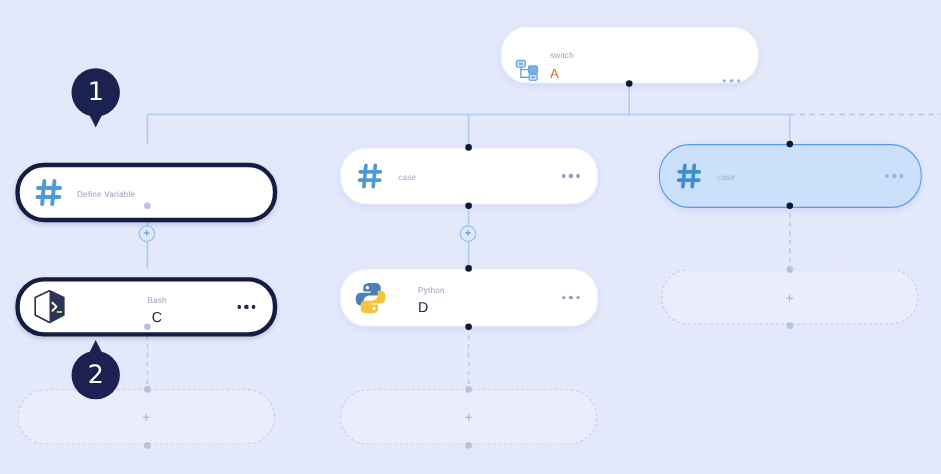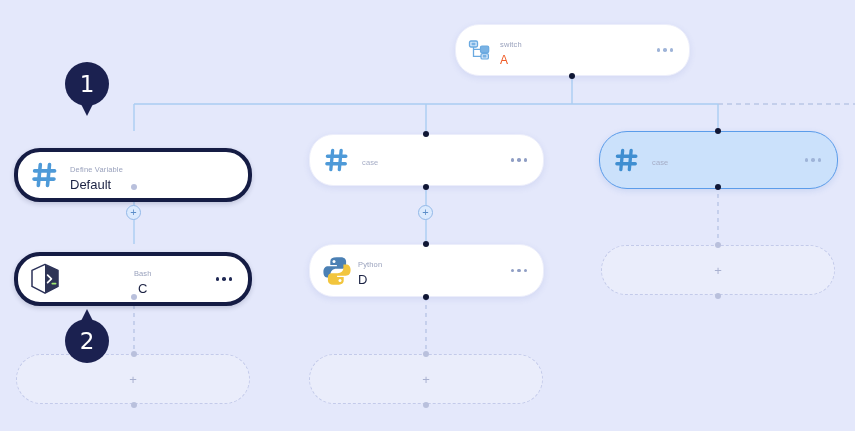--- a/index.html
+++ b/index.html
@@ -232,21 +232,21 @@
 
     <path d="M426,186 L426,244" stroke="#aacdf2" stroke-width="1.4" fill="none"></path>
 
     <path d="M426,297 L426,353" stroke="#b9c6e6" stroke-width="1.4" fill="none" stroke-dasharray="4,4"></path>
 
     <path d="M718,186 L718,244" stroke="#b9c6e6" stroke-width="1.4" fill="none" stroke-dasharray="4,4"></path>
   </svg>
 
   <div class="layer" id="nodes">
 
-    <div class="node plain" style="left:455px; top:24px; width:235px; height:52px; border-radius:24px;">
+    <div class="node plain" style="left:455px; top:24px; width:235px; height:52px; border-radius:24px;align-items:flex-end;">
       <span class="node-icon small" style="margin-left:12px;">
         <svg width="22" height="22" viewBox="0 0 22 22">
           <rect x="1.5" y="2" width="8" height="6" rx="1.4" fill="#cfe4f8" stroke="#6aa9e0" stroke-width="1.3"></rect>
           <rect x="3.6" y="3.8" width="3.8" height="2.4" rx=".6" fill="#79b2e4"></rect>
           <rect x="12.5" y="7" width="8.2" height="6.6" rx="1.4" fill="#79b2e4" stroke="#6aa9e0" stroke-width="1.2"></rect>
           <rect x="13" y="14.6" width="7.4" height="5.4" rx="1.3" fill="#cfe4f8" stroke="#6aa9e0" stroke-width="1.2"></rect>
           <rect x="14.8" y="16.1" width="3.6" height="2.3" rx=".6" fill="#79b2e4"></rect>
           <path d="M5.5,8 L5.5,17.3 L13,17.3 M5.5,10.3 L12.5,10.3" stroke="#6aa9e0" stroke-width="1.3" fill="none"></path>
         </svg>
       </span>
@@ -262,21 +262,20 @@
     </div>
 
     <div class="node sel-dark" style="left:14px; top:132px; width:238px; height:54px;margin-top:16px;">
       <span class="node-icon" style="margin-left:10px;">
         <svg width="26" height="26" viewBox="0 0 26 26">
           <path d="M8.3,2.6 L6.3,23.4 M17.5,2.6 L15.5,23.4 M2.6,8.9 L22.6,8.9 M2,17.1 L22,17.1" stroke="#4e9ad8" stroke-width="3.6" stroke-linecap="round"></path>
         </svg>
       </span>
       <span class="node-text" style="margin-left:8px;">
         <span class="node-label">Define Variable</span>
-        <span class="node-value" style="display:block;">Default</span>
       </span>
     </div>
 
     <div class="node plain" style="left:309px; top:134px; width:235px; height:52px; border-radius:24px;">
       <span class="node-icon" style="margin-left:10px;">
         <svg width="24" height="24" viewBox="0 0 26 26">
           <path d="M8.3,2.6 L6.3,23.4 M17.5,2.6 L15.5,23.4 M2.6,8.9 L22.6,8.9 M2,17.1 L22,17.1" stroke="#4e9ad8" stroke-width="3.6" stroke-linecap="round"></path>
         </svg>
       </span>
       <span class="node-text" style="margin-left:8px;">
@@ -333,21 +332,21 @@
                    L10.6,19.9 C10.6,16.9 13.1,14.7 16.2,14.7 L22.3,14.7 C24.6,14.7 26.1,13.1
                    26.1,11 L26.1,7.4 C26.1,4.8 23.9,3.2 20.9,3.2 Z" fill="#4b80b4"></path>
           <circle cx="14" cy="7.5" r="1.5" fill="#ffffff"></circle>
           <path d="M17.4,30.8 C21.6,30.8 23.7,29.4 23.7,26.6 L23.7,22.9 L17.1,22.9 L17.1,21.8
                    L25.8,21.8 C28.7,21.8 30.6,20 30.6,16.1 C30.6,12.2 28.9,10.4 26,10.4
                    L23.4,10.4 L23.4,14.1 C23.4,17.1 20.9,19.3 17.8,19.3 L11.7,19.3
                    C9.4,19.3 7.9,20.9 7.9,23 L7.9,26.6 C7.9,29.2 10.1,30.8 13.1,30.8 Z" fill="#f2c53d"></path>
           <circle cx="20" cy="26.5" r="1.5" fill="#ffffff"></circle>
         </svg>
       </span>
-      <span class="node-text" style="margin-left:4px;">
+      <span class="node-text" style="margin-left:26px;">
         <span class="node-label">Python</span>
         <span class="node-value" style="display:block;">D</span>
       </span>
       <span class="dots mid">
         <i></i>
           <i></i>
           <i></i>
       </span>
     </div>
 

